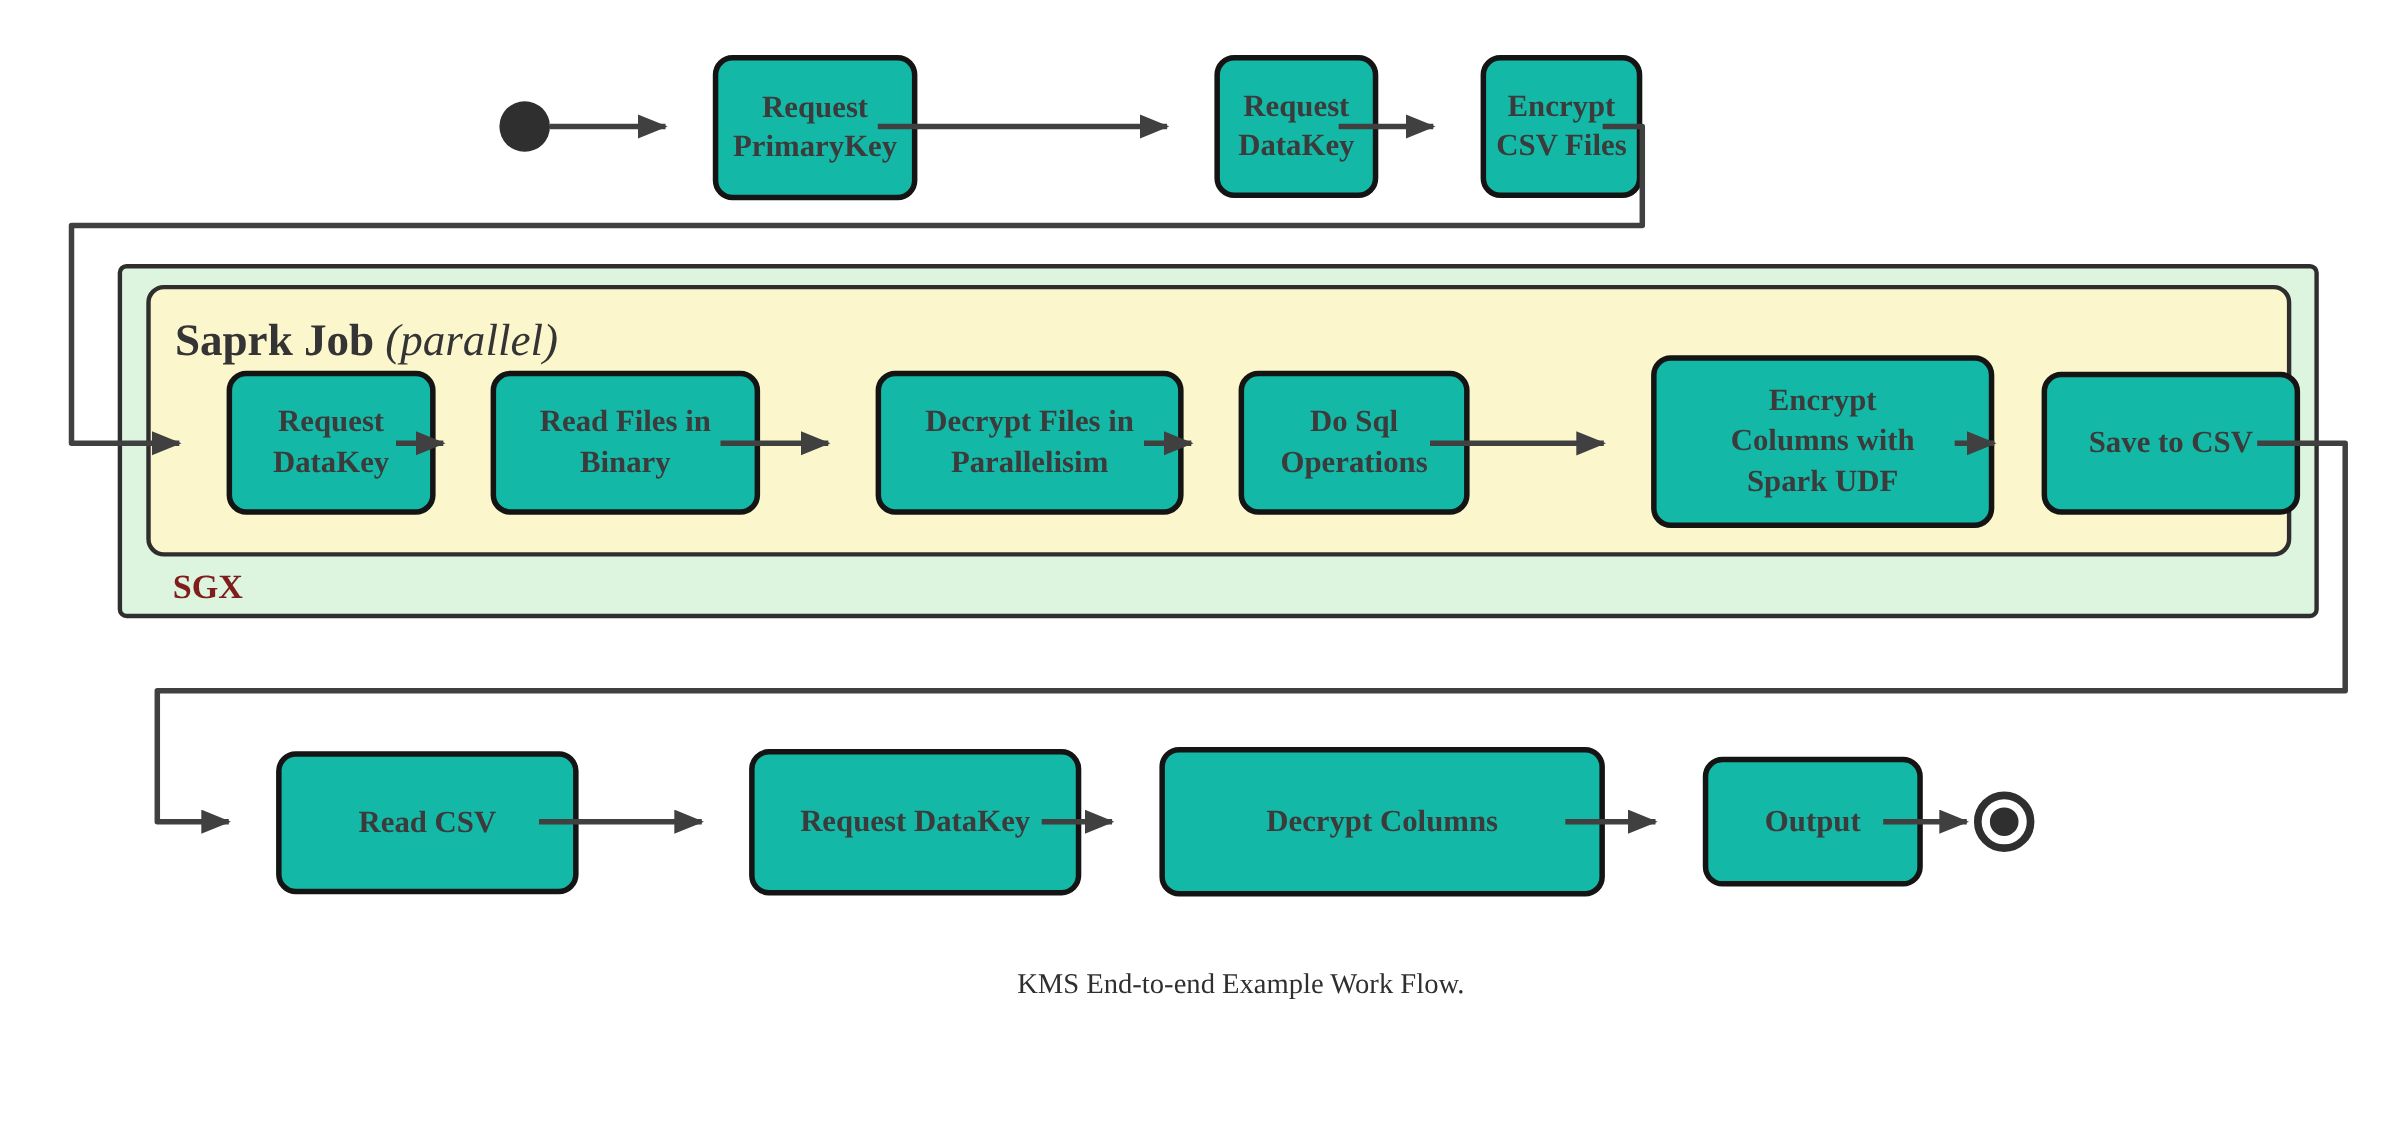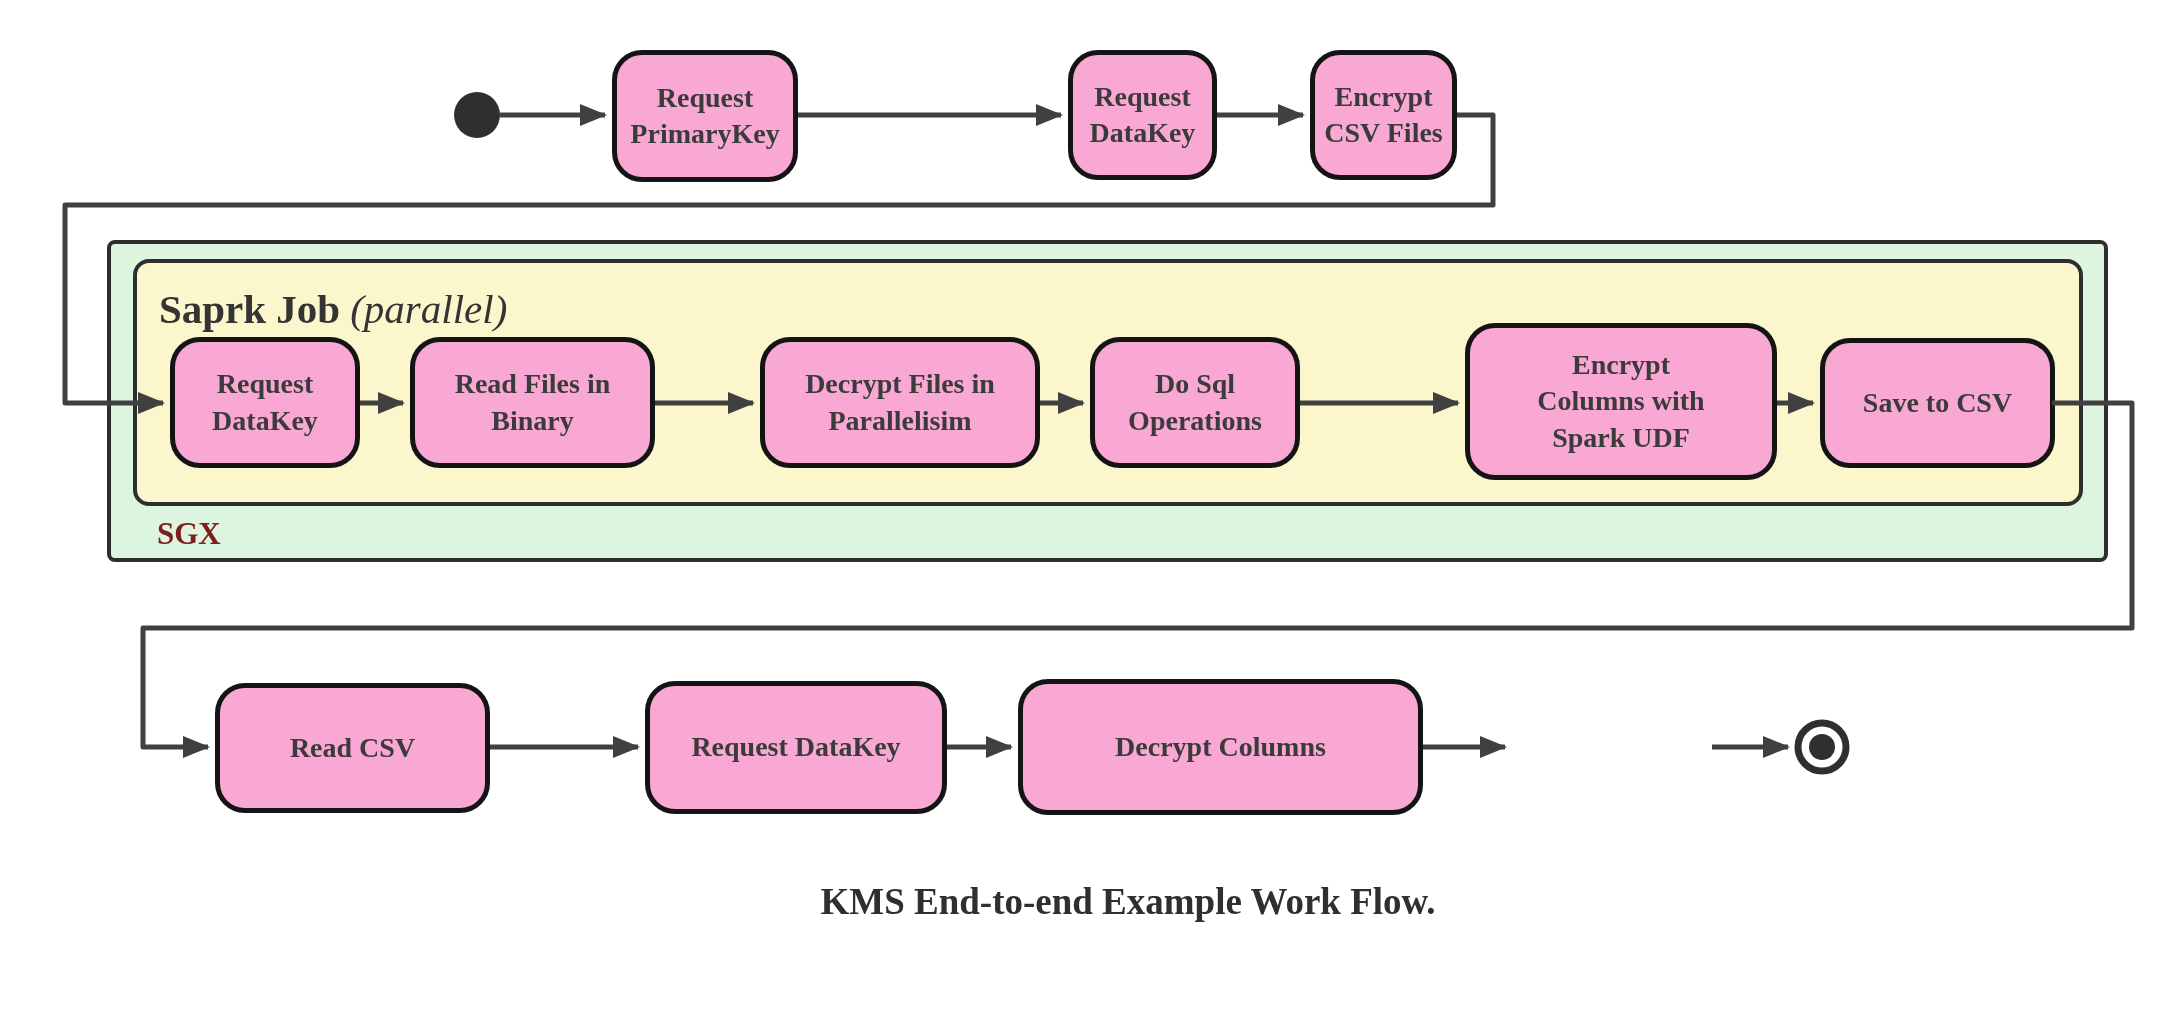--- a/index.html
+++ b/index.html
@@ -38,47 +38,48 @@
   .sgx-label {
     position: absolute;
     left: 46px; bottom: 6px;
     font-weight: bold;
     font-size: 31px;
     color: #7f1d1d;
   }
   .node {
     position: absolute;
     box-sizing: border-box;
-    background: #f9a8d4;
+    background: #14b8a6;
     border: 5px solid #141414;
-    border-radius: 30px;
+    border-radius: 18px;
     display: flex;
     align-items: center;
     justify-content: center;
     text-align: center;
+    margin-left: 36px;
   }
   .node .nlabel {
     font-weight: bold;
     font-size: 28px;
     line-height: 1.3;
     color: #3b3b3b;
     white-space: pre-line;
     padding: 0 8px;
   }
   .edges {
     position: absolute;
     left: 0; top: 0;
     pointer-events: none;
   }
   .caption {
     position: absolute;
     left: 528px; top: 880px; width: 1200px;
     text-align: center;
-    font-weight: bold;
-    font-size: 37px;
+    font-weight: normal;
+    font-size: 26px;
     color: #2f2f2f;
     white-space: nowrap;
   }
 </style>
 </head>
 <body>
 
 <div class="canvas">
 
   <div class="container-box sgx-container">
@@ -130,20 +131,23 @@
 
   <div class="node" style="left:215px; top:683px; width:275px; height:130px;">
     <span class="nlabel">Read CSV</span>
   </div>
   <div class="node" style="left:645px; top:681px; width:302px; height:133px;">
     <span class="nlabel">Request DataKey</span>
   </div>
   <div class="node" style="left:1018px; top:679px; width:405px; height:136px;align-items:center;">
     <span class="nlabel">Decrypt Columns</span>
   </div>
+  <div class="node" style="left:1512px; top:688px; width:200px; height:118px;">
+    <span class="nlabel">Output</span>
+  </div>
 
   <svg class="edges" width="2179" height="1036" viewBox="0 0 2179 1036">
     <defs>
       <marker id="ah" markerUnits="userSpaceOnUse" markerWidth="28" markerHeight="24" refX="25" refY="11" orient="auto">
         <path d="M0,0 L27,11 L0,22 Z" fill="#404040"></path>
       </marker>
     </defs>
     <g stroke="#404040" stroke-width="5" fill="none" stroke-linejoin="round">
       <polyline points="500,115 605,115" marker-end="url(#ah)"></polyline>
       <polyline points="798,115 1061,115" marker-end="url(#ah)"></polyline>

